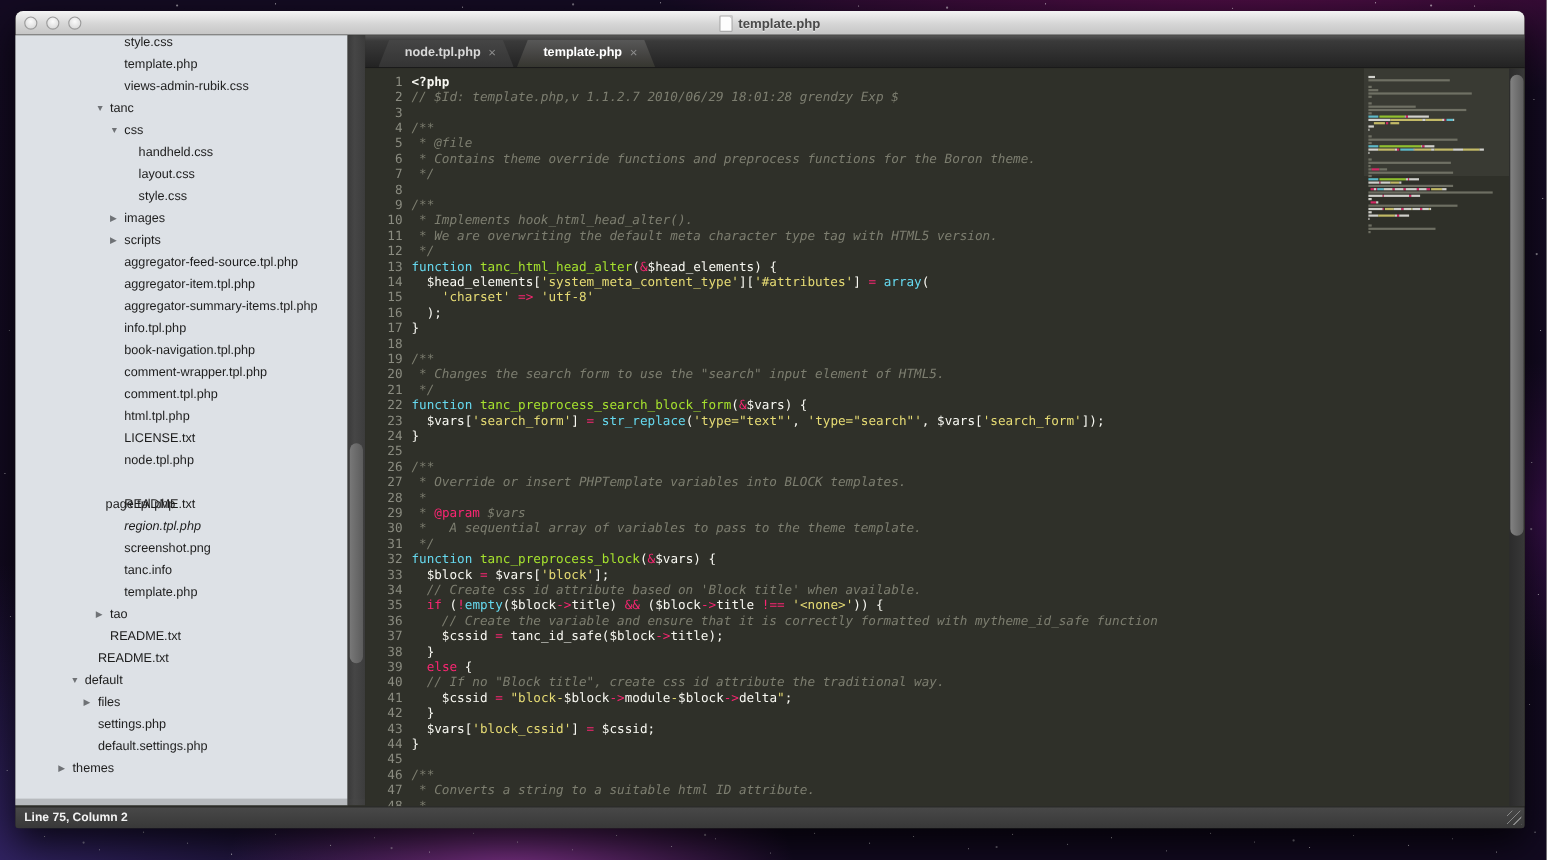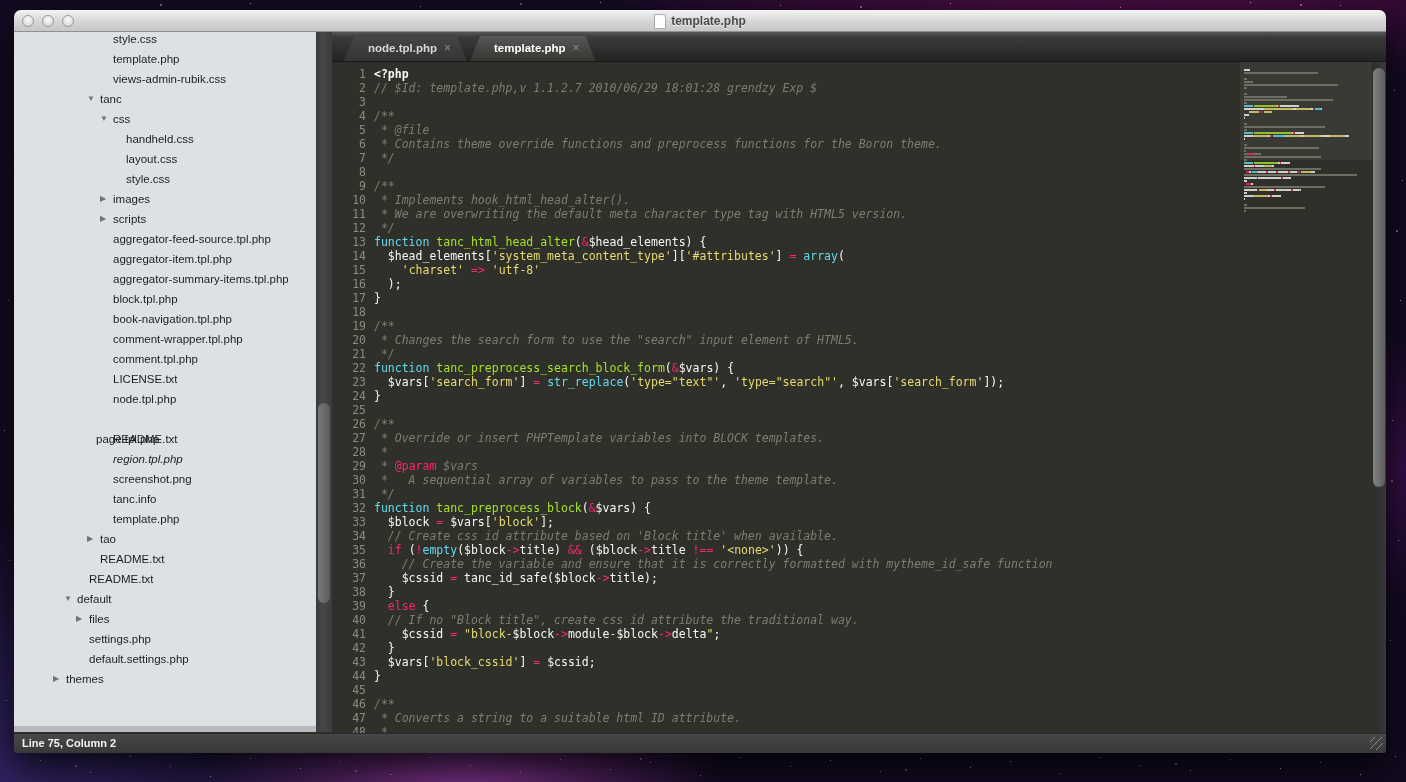--- a/index.html
+++ b/index.html
@@ -167,30 +167,33 @@
           <div class="tree-row">
             <span class="tree-label" style="left: 99px;">aggregator-feed-source.tpl.php</span>
           </div>
           <div class="tree-row">
             <span class="tree-label" style="left: 99px;">aggregator-item.tpl.php</span>
           </div>
           <div class="tree-row">
             <span class="tree-label" style="left: 99px;">aggregator-summary-items.tpl.php</span>
           </div>
           <div class="tree-row">
-            <span class="tree-label" style="left: 99px;">block.tpl.php</span>
+            <span class="tree-label" style="left: 99px;">info.tpl.php</span>
           </div>
           <div class="tree-row">
             <span class="tree-label" style="left: 99px;">book-navigation.tpl.php</span>
           </div>
           <div class="tree-row">
             <span class="tree-label" style="left: 99px;">comment-wrapper.tpl.php</span>
           </div>
           <div class="tree-row">
             <span class="tree-label" style="left: 99px;">comment.tpl.php</span>
+          </div>
+          <div class="tree-row">
+            <span class="tree-label" style="left: 99px;">html.tpl.php</span>
           </div>
           <div class="tree-row">
             <span class="tree-label" style="left: 99px;">LICENSE.txt</span>
           </div>
           <div class="tree-row">
             <span class="tree-label" style="left: 99px;">node.tpl.php</span>
           </div>
           <div class="tree-row">
             <span class="tree-label" style="left: 82px; margin-top: 20px;">page.tpl.php</span>
           </div>

